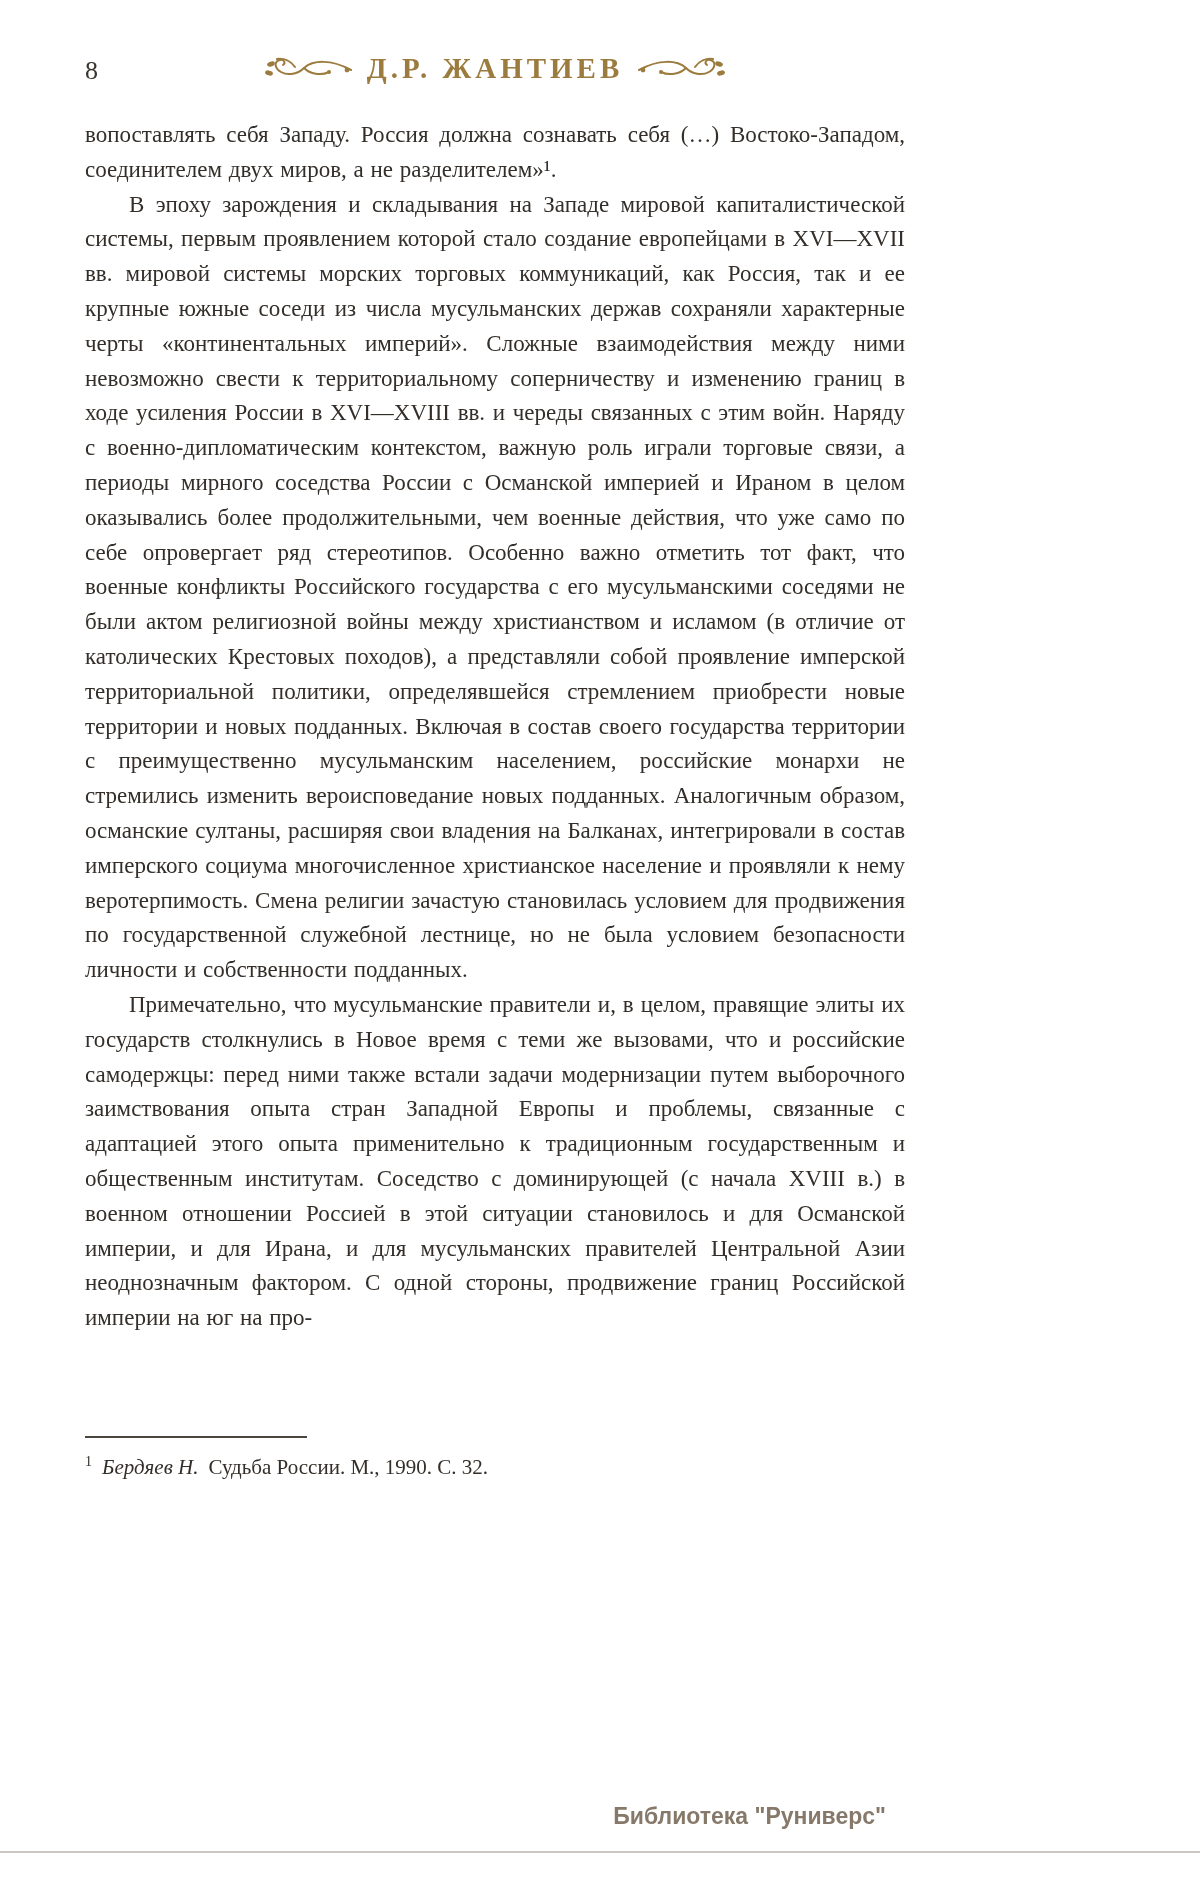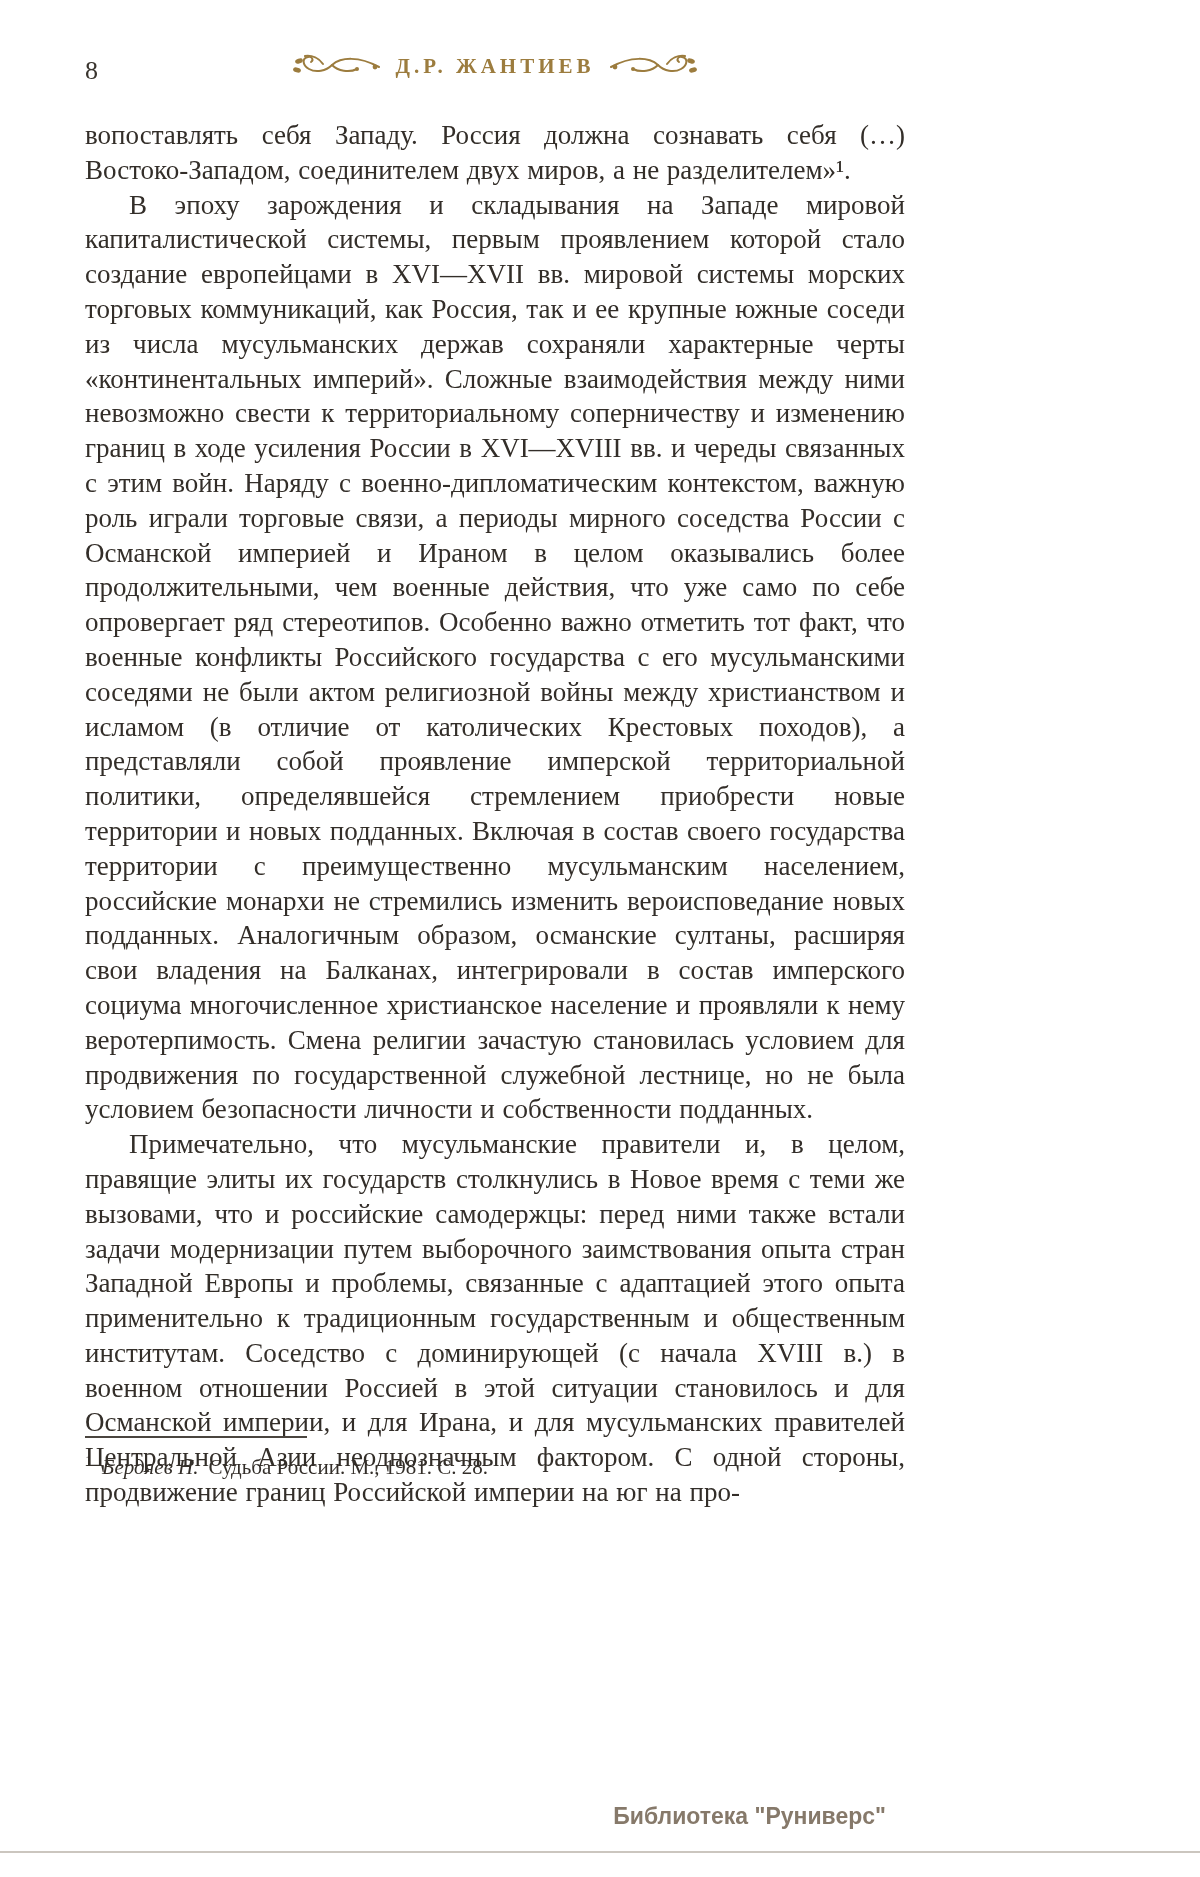--- a/index.html
+++ b/index.html
@@ -29,36 +29,36 @@
     position: absolute;
     left: 85px;
     top: 52px;
     width: 820px;
     display: flex;
     align-items: center;
     justify-content: center;
     gap: 14px;
   }
   .running-head .title {
-    font-size: 21px;
+    font-size: 29px;
     font-weight: bold;
     letter-spacing: 4px;
     color: #9c7c3e;
     white-space: nowrap;
   }
   .flourish { display: block; }
   .flourish.right { transform: scaleX(-1); }
 
   
   .body-text {
     position: absolute;
     left: 85px;
     top: 118px;
     width: 820px;
-    font-size: 27px;
+    font-size: 23px;
     line-height: 34.8px;
     text-align: justify;
     word-spacing: 1px;
   }
   .body-text p {
     margin: 0;
     text-indent: 44px;
   }
   .body-text p.no-indent {
     text-indent: 0;
@@ -151,21 +151,21 @@
 
   <main class="body-text">
     <p class="no-indent">вопоставлять себя Западу. Россия должна сознавать себя (…) Востоко-Западом, соединителем двух миров, а не разделителем»¹.</p>
     <p>В эпоху зарождения и складывания на Западе мировой капиталистической системы, первым проявлением которой стало создание европейцами в XVI—XVII вв. мировой системы морских торговых коммуникаций, как Россия, так и ее крупные южные соседи из числа мусульманских держав сохраняли характерные черты «континентальных империй». Сложные взаимодействия между ними невозможно свести к территориальному соперничеству и изменению границ в ходе усиления России в XVI—XVIII вв. и череды связанных с этим войн. Наряду с военно-дипломатическим контекстом, важную роль играли торговые связи, а периоды мирного соседства России с Османской империей и Ираном в целом оказывались более продолжительными, чем военные действия, что уже само по себе опровергает ряд стереотипов. Особенно важно отметить тот факт, что военные конфликты Российского государства с его мусульманскими соседями не были актом религиозной войны между христианством и исламом (в отличие от католических Крестовых походов), а представляли собой проявление имперской территориальной политики, определявшейся стремлением приобрести новые территории и новых подданных. Включая в состав своего государства территории с преимущественно мусульманским населением, российские монархи не стремились изменить вероисповедание новых подданных. Аналогичным образом, османские султаны, расширяя свои владения на Балканах, интегрировали в состав имперского социума многочисленное христианское население и проявляли к нему веротерпимость. Смена религии зачастую становилась условием для продвижения по государственной служебной лестнице, но не была условием безопасности личности и собственности подданных.</p>
     <p>Примечательно, что мусульманские правители и, в целом, правящие элиты их государств столкнулись в Новое время с теми же вызовами, что и российские самодержцы: перед ними также встали задачи модернизации путем выборочного заимствования опыта стран Западной Европы и проблемы, связанные с адаптацией этого опыта применительно к традиционным государственным и общественным институтам. Соседство с доминирующей (с начала XVIII в.) в военном отношении Россией в этой ситуации становилось и для Османской империи, и для Ирана, и для мусульманских правителей Центральной Азии неоднозначным фактором. С одной стороны, продвижение границ Российской империи на юг на про-</p>
   </main>
 
   <div class="footnote-area">
     <div class="footnote-rule"></div>
     <div class="footnote-line">
-      <span class="fn-marker">1</span><span class="fn-author">Бердяев Н.</span><span class="fn-text">Судьба России. М., 1981. С. 28.</span>
+      <span class="fn-marker">1</span><span class="fn-author">Бердяев Н.</span><span class="fn-text">Судьба России. М., 1990. С. 32.</span>
     </div>
   </div>
 
   <div class="watermark">Библиотека "Руниверс"</div>
 
   <div class="bottom-rule"></div>
 
 </div>
 
 </body></html>

